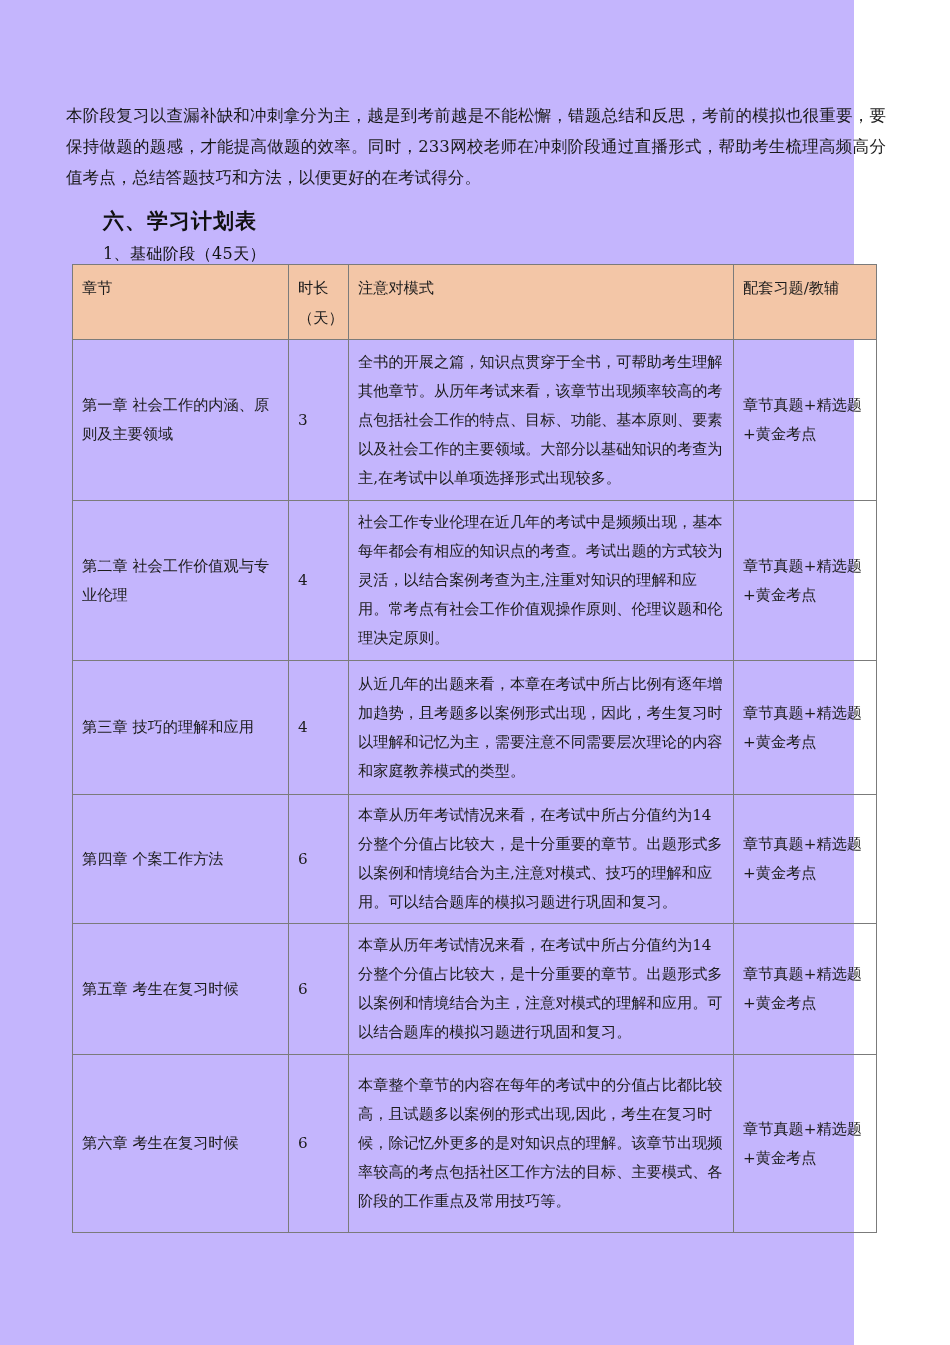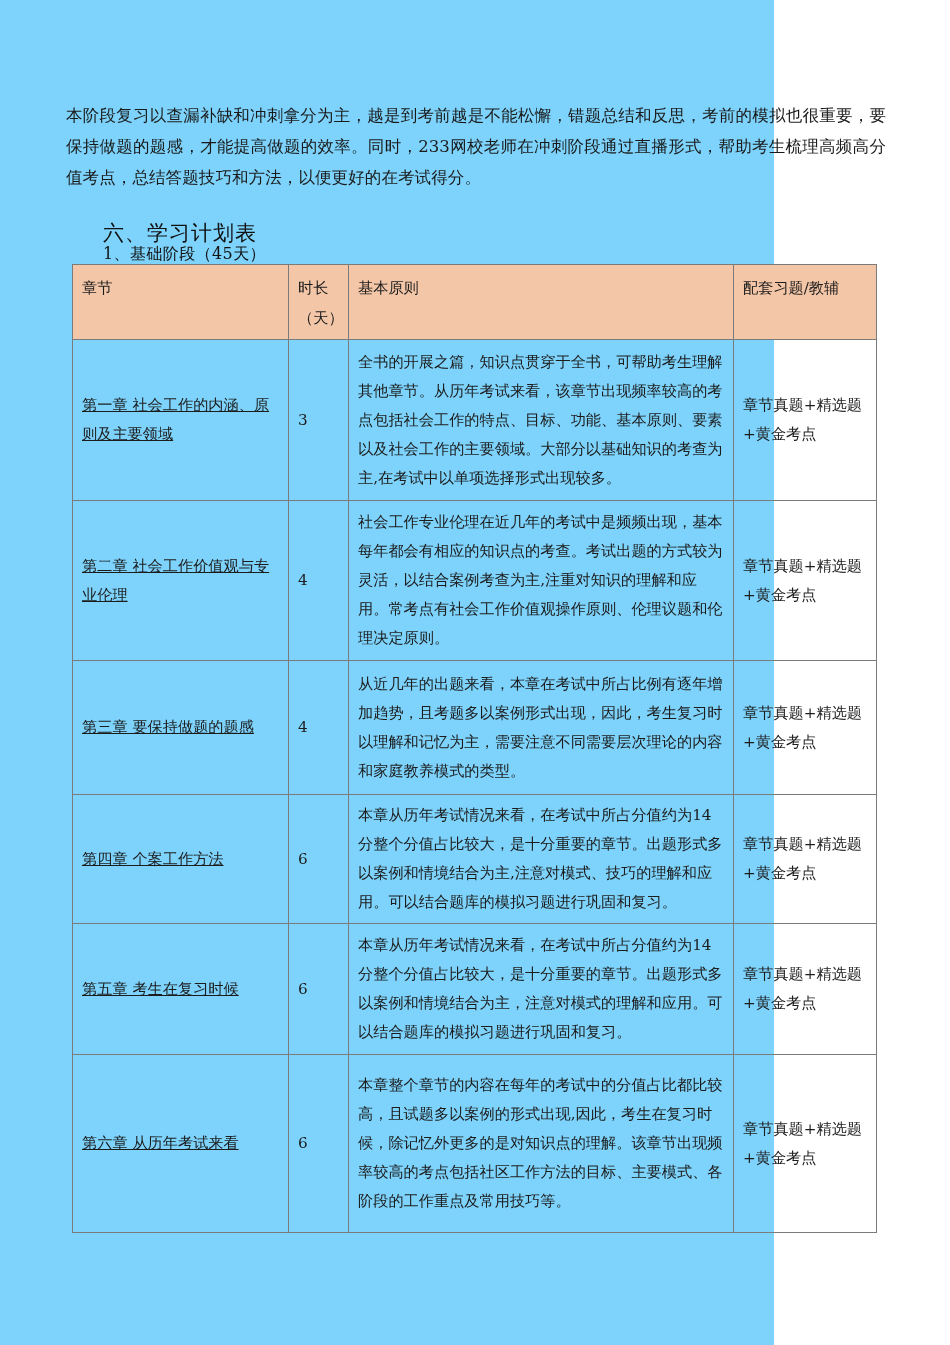--- a/index.html
+++ b/index.html
@@ -13,46 +13,46 @@
     font-family: "DejaVu Serif", "Liberation Serif", serif;
     color: #000000;
     position: relative;
     overflow: hidden;
   }
 
   .page {
     position: absolute;
     left: 0;
     top: 0;
-    width: 774px;
+    width: 854px;
     height: 1345px;
-    background: #7dd3fc;
+    background: #c4b5fd;
   }
 
   
   .intro {
     position: absolute;
     left: 66px;
     top: 83px;
     width: 820px;
     font-size: 16.5px;
     line-height: 31px;
     text-align: justify;
     text-justify: inter-ideograph;
     color: #1a1a1a;
     letter-spacing: 0.1px;
   }
 
   
   .h-section {
     position: absolute;
     left: 103px;
-    top: 202px;
+    top: 190px;
     font-size: 21px;
-    font-weight: normal;
+    font-weight: bold;
     letter-spacing: 1px;
     color: #111111;
   }
   .h-sub {
     position: absolute;
     left: 103px;
     top: 228px;
     font-size: 16px;
     font-weight: normal;
     letter-spacing: 0.4px;
@@ -85,21 +85,21 @@
     line-height: 30px;
     padding-top: 8px;
   }
 
   
   .col-chapter   { width: 216px; }
   .col-days      { width: 60px;  }
   .col-advice    { width: 385px; }
   .col-material  { width: 143px; }
 
-  .cell-chapter  { line-height: 29px; text-decoration: underline; }
+  .cell-chapter  { line-height: 29px; }
   .cell-days     { text-align: left; }
   .cell-advice   { text-align: justify; text-justify: inter-ideograph; line-height: 30px; margin-top: 16px; }
   .cell-material { line-height: 30px; }
 
   
   .r1 td { height: 148px; }
   .r2 td { height: 147px; }
   .r3 td { height: 121px; }
   .r4 td { height: 116px; }
   .r5 td { height: 118px; }
@@ -120,57 +120,57 @@
     <colgroup>
       <col class="col-chapter">
       <col class="col-days">
       <col class="col-advice">
       <col class="col-material">
     </colgroup>
     <thead>
       <tr>
         <td>章节</td>
         <td>时长（天）</td>
-        <td>基本原则</td>
+        <td>注意对模式</td>
         <td>配套习题/教辅</td>
       </tr>
     </thead>
     <tbody>
       <tr class="r1">
         <td class="cell-chapter">第一章  社会工作的内涵、原则及主要领域</td>
         <td class="cell-days">3</td>
         <td class="cell-advice">全书的开展之篇，知识点贯穿于全书，可帮助考生理解其他章节。从历年考试来看，该章节出现频率较高的考点包括社会工作的特点、目标、功能、基本原则、要素以及社会工作的主要领域。大部分以基础知识的考查为主,在考试中以单项选择形式出现较多。</td>
         <td class="cell-material">章节真题+精选题+黄金考点</td>
       </tr>
       <tr class="r2">
         <td class="cell-chapter">第二章  社会工作价值观与专业伦理</td>
         <td class="cell-days">4</td>
         <td class="cell-advice">社会工作专业伦理在近几年的考试中是频频出现，基本每年都会有相应的知识点的考查。考试出题的方式较为灵活，以结合案例考查为主,注重对知识的理解和应用。常考点有社会工作价值观操作原则、伦理议题和伦理决定原则。</td>
         <td class="cell-material">章节真题+精选题+黄金考点</td>
       </tr>
       <tr class="r3">
-        <td class="cell-chapter">第三章  要保持做题的题感</td>
+        <td class="cell-chapter">第三章  技巧的理解和应用</td>
         <td class="cell-days">4</td>
         <td class="cell-advice">从近几年的出题来看，本章在考试中所占比例有逐年增加趋势，且考题多以案例形式出现，因此，考生复习时以理解和记忆为主，需要注意不同需要层次理论的内容和家庭教养模式的类型。</td>
         <td class="cell-material">章节真题+精选题+黄金考点</td>
       </tr>
       <tr class="r4">
         <td class="cell-chapter">第四章  个案工作方法</td>
         <td class="cell-days">6</td>
         <td class="cell-advice">本章从历年考试情况来看，在考试中所占分值约为14分整个分值占比较大，是十分重要的章节。出题形式多以案例和情境结合为主,注意对模式、技巧的理解和应用。可以结合题库的模拟习题进行巩固和复习。</td>
         <td class="cell-material">章节真题+精选题+黄金考点</td>
       </tr>
       <tr class="r5">
         <td class="cell-chapter">第五章  考生在复习时候</td>
         <td class="cell-days">6</td>
         <td class="cell-advice">本章从历年考试情况来看，在考试中所占分值约为14分整个分值占比较大，是十分重要的章节。出题形式多以案例和情境结合为主，注意对模式的理解和应用。可以结合题库的模拟习题进行巩固和复习。</td>
         <td class="cell-material">章节真题+精选题+黄金考点</td>
       </tr>
       <tr class="r6">
-        <td class="cell-chapter">第六章  从历年考试来看</td>
+        <td class="cell-chapter">第六章  考生在复习时候</td>
         <td class="cell-days">6</td>
         <td class="cell-advice">本章整个章节的内容在每年的考试中的分值占比都比较高，且试题多以案例的形式出现,因此，考生在复习时候，除记忆外更多的是对知识点的理解。该章节出现频率较高的考点包括社区工作方法的目标、主要模式、各阶段的工作重点及常用技巧等。</td>
         <td class="cell-material">章节真题+精选题+黄金考点</td>
       </tr>
     </tbody>
   </table>
 
 </div>
 
 </body></html>

